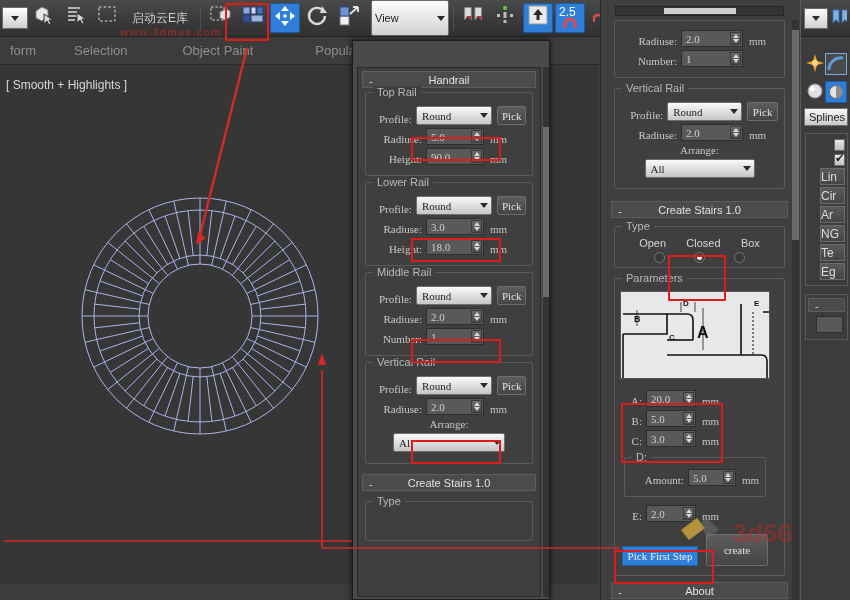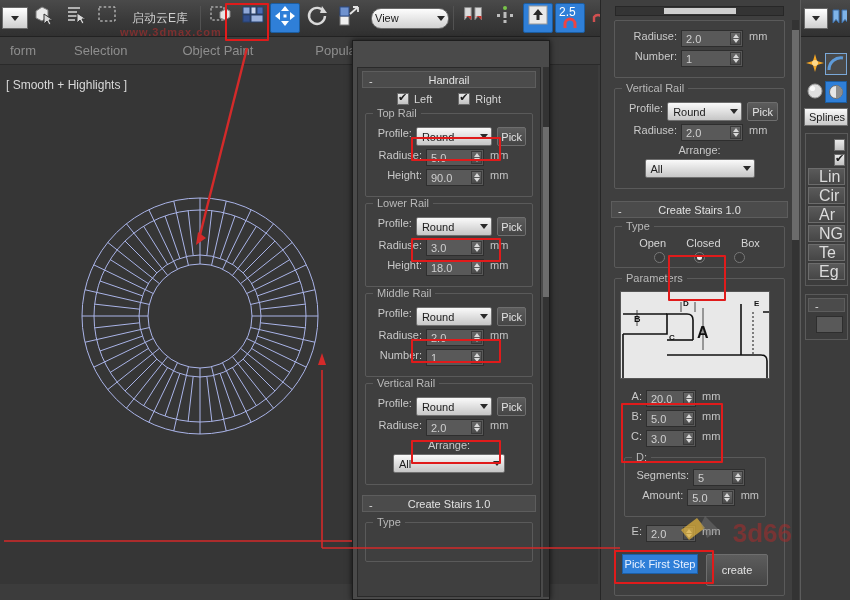--- a/index.html
+++ b/index.html
@@ -27,23 +27,23 @@
   .tb-btn.flat { background: transparent; }
   .tb-btn.on { background: #2f7fd8; border-color: #1c5c9e; }
   .tb-sep { width: 1px; height: 24px; background: #262626;
             border-right: 1px solid #525252; margin: 0 4px; }
   .tb-label-cn { font-size: 12px; color: #cfcfcf; padding: 0 8px; white-space: nowrap; }
   .tb-drop {
     width: 26px; height: 22px; background: linear-gradient(180deg,#fff,#cfcfcf);
     border: 1px solid #6a6a6a; display: flex; align-items: center; justify-content: center;
   }
   .tb-combo {
-    width: 78px; height: 21px; margin-left: 6px;
+    width: 78px; height: 36px; margin-left: 6px;
     background: linear-gradient(180deg,#fdfdfd,#d2d2d2);
-    border: 1px solid #6b6b6b; border-radius: 10px;
+    border: 1px solid #6b6b6b; border-radius: 2px;
     display: flex; align-items: center; padding: 0 3px;
     color: #1b1b1b; font-size: 11px;
   }
   .tb-combo .cb-txt { flex: 1; }
   .caret { width: 0; height: 0; border-left: 4px solid transparent;
            border-right: 4px solid transparent; border-top: 5px solid #2a2a2a; }
   .hl-box {
     position: absolute; border: 2px solid #e01b1b; border-radius: 1px;
     pointer-events: none; z-index: 60;
   }
@@ -100,21 +100,21 @@
   }
   .rollout-hdr .minus { position: absolute; left: 6px; top: 3px; color: #ddd; font-size: 11px; }
   .group {
     margin: 4px 7px 6px 7px; border: 1px solid #5a5a5a; border-radius: 2px;
     padding: 10px 6px 7px 6px; position: relative;
   }
   .group > .gtitle {
     position: absolute; left: 7px; top: -7px; background: #3f3f3f;
     padding: 0 4px; color: #b9b9b9; font-size: 11px;
   }
-  .row { display: flex; align-items: flex-start; margin: 3px 0; }
+  .row { display: flex; align-items: flex-end; margin: 3px 0; font-family: Liberation Serif, serif; }
   .lbl { color: #c9c9c9; font-size: 11px; text-align: right; }
   .combo {
     height: 19px; background: linear-gradient(180deg,#fafafa,#c6c6c6);
     border: 1px solid #6f6f6f; border-radius: 2px;
     display: flex; align-items: center; padding: 0 3px 0 5px;
     color: #1c1c1c; font-size: 11px; position: relative;
   }
   .combo .cv { flex: 1; }
   .btn {
     height: 19px; background: linear-gradient(180deg,#5d5d5d,#454545);
@@ -166,23 +166,23 @@
   .fp-top { height: 37px; background: linear-gradient(180deg,#4a4a4a,#313131);
             border-bottom:1px solid #222; display:flex; align-items:center; padding-left:3px;}
   .fp-tabs { display: flex; margin: 16px 0 0 4px; }
   .fp-tab { width: 22px; height: 22px; margin-right: 2px; border: 1px solid #555;
             background: #4a4a4a; display:flex; align-items:center; justify-content:center;}
   .fp-tab.sel { background: #2f7fd8; border-color:#1c5c9e;}
   .fp-combo { margin: 5px 2px 0 3px; height: 18px;
               background: linear-gradient(180deg,#fafafa,#c9c9c9); border:1px solid #6f6f6f;
               color:#1b1b1b; font-size:11px; display:flex; align-items:center; padding-left:4px;}
   .fp-group { margin: 7px 2px 0 4px; border: 1px solid #5a5a5a; padding: 3px 2px; position: relative;}
-  .fp-btn { height: 17px; margin: 2px 0 2px 0; background: linear-gradient(180deg,#5a5a5a,#464646);
-            border: 1px solid #6c6c6c; color: #dcdcdc; font-size: 16px;
-            display: flex; align-items: center; padding-left: 10px; }
+  .fp-btn { height: 17px; margin: 2px 0 2px 12px; background: linear-gradient(180deg,#5a5a5a,#464646);
+            border: 1px solid #6c6c6c; color: #dcdcdc; font-size: 12px;
+            display: flex; align-items: center; }
   .watermark { position: absolute; color: rgba(190,40,40,.45); font-weight: bold;
                font-size: 26px; pointer-events: none; }
   .wm-small { position:absolute; color: rgba(185,45,45,.55); font-size: 11px; font-weight:bold;
               letter-spacing:1px; pointer-events:none;}
   .arrowline { position: absolute; left: 0; top: 0; pointer-events: none; z-index: 55; }
 </style>
 </head>
 <body>
 
 <div id="app">
@@ -522,30 +522,20 @@
                   <b class="dn"></b>
                 </span>
             </div>
             <span class="unit">mm</span>
           </div>
         </div>
 
         <div class="group" style="margin:10px 6px 4px 6px;padding-top:8px">
           <span class="gtitle">D:</span>
           <div class="row">
-            <span class="lbl" style="width:58px">Segments:</span>
-            <div class="spin" style="width:52px;margin-left:4px">
-              <span>5</span>
-              <span class="arrows">
-                  <b class="up"></b>
-                  <b class="dn"></b>
-                </span>
-            </div>
-          </div>
-          <div class="row">
             <span class="lbl" style="width:58px">Amount:</span>
             <div class="spin" style="width:52px;margin-left:4px">
               <span>5.0</span>
               <span class="arrows">
                   <b class="up"></b>
                   <b class="dn"></b>
                 </span>
             </div>
             <span class="unit">mm</span>
           </div>
@@ -654,30 +644,20 @@
         <i></i>
       </div>
 
     <div class="dlg-body">
 
       <div class="rollout-hdr">
         <span class="minus">-</span>
         <span>Handrail</span>
       </div>
 
-      <div style="display:flex;justify-content:center;gap:26px;margin:5px 0 8px 0">
-        <span style="display:flex;align-items:center;gap:5px">
-          <span class="chk on"></span>
-          <span>Left</span>
-        </span>
-        <span style="display:flex;align-items:center;gap:5px">
-          <span class="chk on"></span>
-          <span>Right</span>
-        </span>
-      </div>
 
       <div class="group">
         <span class="gtitle">Top Rail</span>
         <div class="row">
           <span class="lbl" style="width:42px">Profile:</span>
           <div class="combo" style="width:80px;margin-left:4px">
             <span class="cv">Round</span>
             <span class="caret"></span>
           </div>
           <div class="btn" style="width:30px;margin-left:5px">Pick</div>

